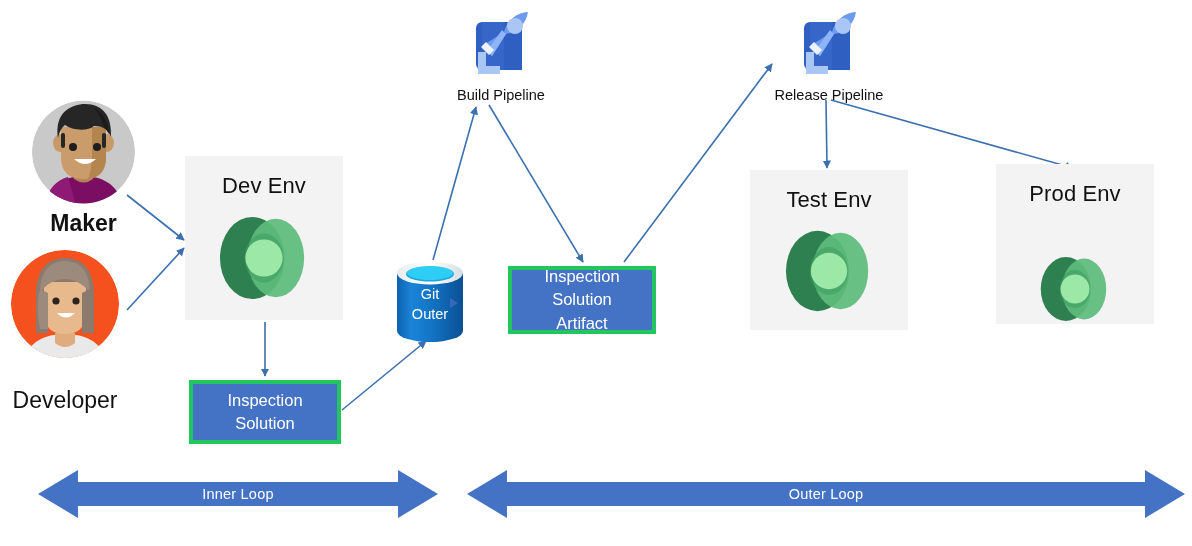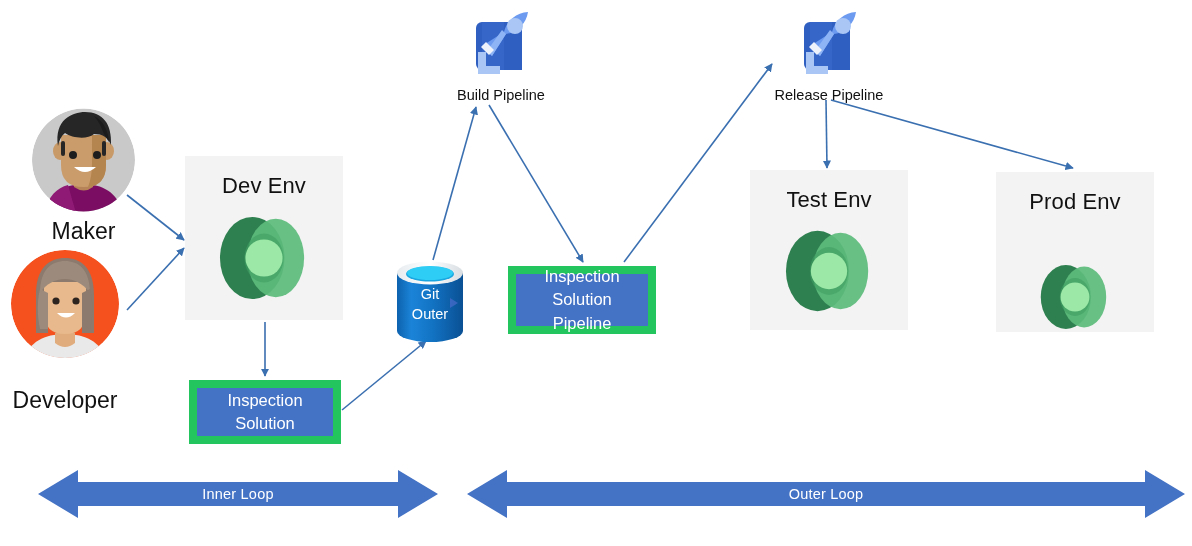--- a/index.html
+++ b/index.html
@@ -44,21 +44,21 @@
   .avatar-wrap { position: absolute; display: flex; flex-direction: column; align-items: center; }
   .avatar-label {
     font-size: 23px; color: #111111; line-height: 1;
     margin-top: 7px; white-space: nowrap;
   }
 
   
   .blue-box {
     position: absolute;
     background: #4472c4;
-    border: 8px solid #22c55e;
+    border: 4px solid #22c55e;
     box-sizing: border-box;
     color: #ffffff;
     display: flex; flex-direction: column;
     align-items: center; justify-content: center;
     font-size: 16.5px;
     line-height: 1.42;
     text-align: center;
   }
   .blue-box span { display: block; white-space: nowrap; }
 
@@ -113,21 +113,21 @@
       <path d="M 489 105 L 583 262"></path>
 
       <path d="M 624 262 L 772 64"></path>
 
       <path d="M 826 100 L 827 168"></path>
 
       <path d="M 831 100 L 1073 168"></path>
     </g>
   </svg>
 
-  <div class="avatar-wrap" style="left:32px; top:107px;">
+  <div class="avatar-wrap" style="left:32px; top:99px;font-weight:bold;">
     <svg width="103" height="106" viewBox="0 0 103 106">
       <defs>
           <clipPath id="mkclip">
             <circle cx="51.5" cy="53" r="51.5"></circle>
           </clipPath>
         </defs>
       <g clip-path="url(#mkclip)">
         <circle cx="51.5" cy="53" r="51.5" fill="#c9c9c9"></circle>
 
         <path d="M 13 106 C 16 86 33 77 51.5 77 C 70 77 87 86 90 106 Z" fill="#7b0d63"></path>
@@ -251,21 +251,21 @@
       <path d="M 20 34 l 8 8 l -5 5 l -8 -8 z" fill="#eef2fb"></path>
 
       <path d="M 12 44 h 8 v 14 h 14 v 8 h -22 z" fill="#a9c6f5"></path>
     </svg>
     <div class="pipe-label">Build Pipeline</div>
   </div>
 
   <div class="blue-box" style="left:508px; top:266px; width:148px; height:68px;">
     <span>Inspection</span>
     <span>Solution</span>
-    <span>Pipeline</span>
+    <span>Artifact</span>
   </div>
 
   <div class="pipe-wrap" style="left:773px; top:8px; width:112px;">
     <svg width="70" height="76" viewBox="0 0 70 76">
       <path d="M 22 14 h 28 a 6 6 0 0 1 6 6 v 42 h -40 a 6 6 0 0 1 -6 -6 v -36 a 6 6 0 0 1 6 -6 z" fill="#2f5fc0"></path>
       <path d="M 16 14 h 22 v 48 h -16 a 6 6 0 0 1 -6 -6 z" fill="#3a6bcd" opacity="0.55"></path>
       <path d="M 62 4 A 26 26 0 0 1 40 26 L 26 48 L 16 38 L 38 24 A 26 26 0 0 1 62 4 Z" fill="#6d9bf0"></path>
       <path d="M 40 26 L 26 48 L 21 43 L 36 22 Z" fill="#8fb4f5"></path>
       <circle cx="49" cy="18" r="8" fill="#a9c6f5"></circle>
       <path d="M 20 34 l 8 8 l -5 5 l -8 -8 z" fill="#eef2fb"></path>
@@ -277,21 +277,21 @@
   <div class="node env-card" style="left:750px; top:170px; width:158px; height:160px;">
     <div class="env-title">Test Env</div>
     <svg class="env-logo" width="98" height="88" viewBox="0 0 100 92">
       <ellipse cx="38" cy="46" rx="33" ry="42" fill="#2f8050"></ellipse>
       <ellipse cx="62" cy="46" rx="29" ry="40" fill="#5cbb7c" opacity="0.93"></ellipse>
       <ellipse cx="50" cy="46" rx="20" ry="25" fill="#3f9e63" opacity="0.62"></ellipse>
       <circle cx="50" cy="46" r="19" fill="#9ce8a6"></circle>
     </svg>
   </div>
 
-  <div class="node env-card" style="left:996px; top:172px; width:158px; height:160px;gap:33px;">
+  <div class="node env-card" style="left:996px; top:164px; width:158px; height:160px;gap:33px;">
     <div class="env-title">Prod Env</div>
     <svg class="env-logo" width="98" height="88" viewBox="0 0 100 92">
       <ellipse cx="38" cy="46" rx="33" ry="42" fill="#2f8050"></ellipse>
       <ellipse cx="62" cy="46" rx="29" ry="40" fill="#5cbb7c" opacity="0.93"></ellipse>
       <ellipse cx="50" cy="46" rx="20" ry="25" fill="#3f9e63" opacity="0.62"></ellipse>
       <circle cx="50" cy="46" r="19" fill="#9ce8a6"></circle>
     </svg>
   </div>
 
   <div class="loop-wrap" style="left:38px; top:466px; width:400px; height:56px;">

